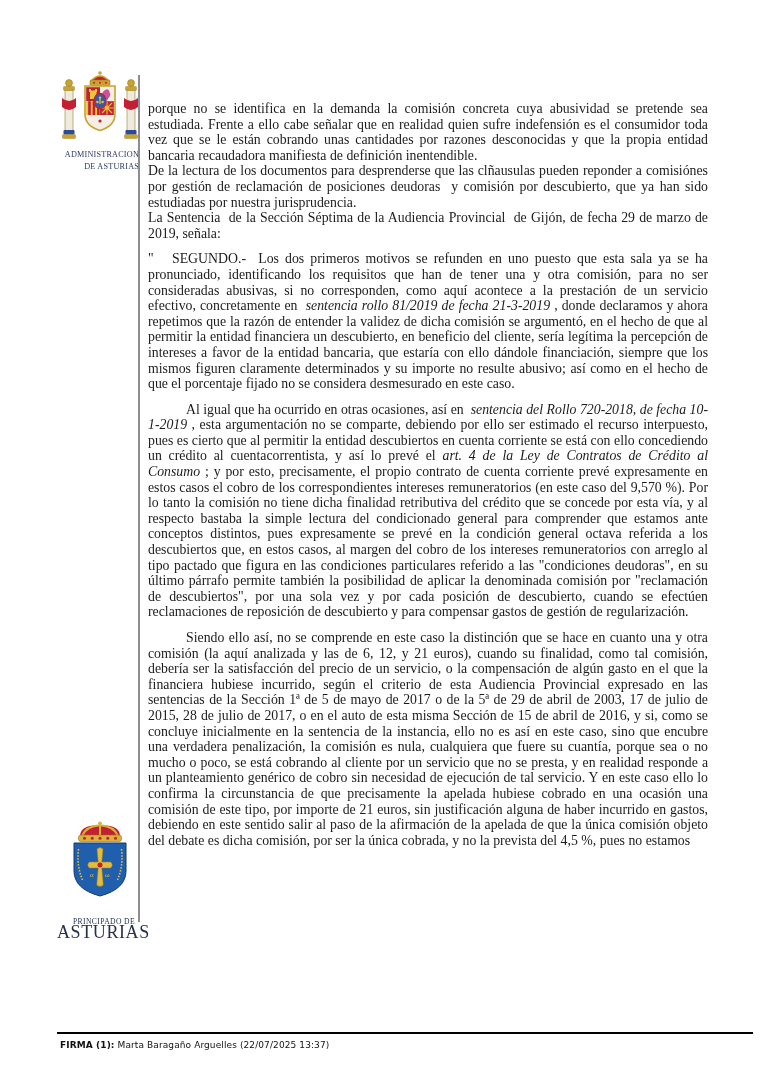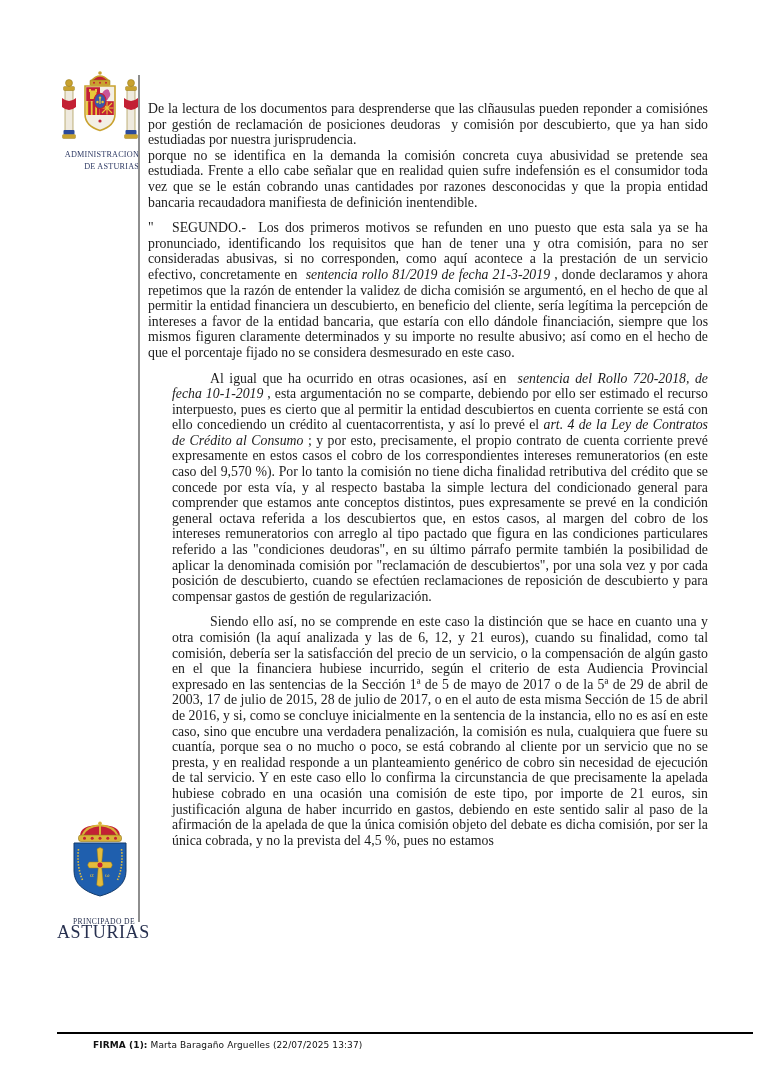--- a/index.html
+++ b/index.html
@@ -17,31 +17,31 @@
   .ast-label1 { font-size:7.6px; line-height:9px; letter-spacing:.4px; margin-top:9px; color:#27304f; }
   .ast-label2 { font-size:18px; line-height:13px; letter-spacing:.6px; color:#27304f; }
   .vline { position:absolute; left:138px; top:75px; width:2px; height:847px; background:#8e8e8e; }
   
   .doc {
     position:absolute; left:148px; top:101px; width:560px;
     color:#1b1b1b; font-size:13.8px; line-height:15.6px;
     text-align:justify; text-justify:inter-word;
   }
   .doc p { margin:0; }
-  .doc p.indent { text-indent:38px;margin-left:24px; }
+  .doc p.indent { text-indent:38px; }
   .doc p.space-before { margin-top:10px; }
   .doc i { font-style:italic; }
   
   .footer-rule { position:absolute; left:57px; top:1032px; width:696px; height:2px; background:#000; }
   .footer-text {
     position:absolute; left:60px; top:1040px;
     font-family:"DejaVu Sans", sans-serif; font-size:9px; color:#111;
     letter-spacing:.1px;
   }
-  .footer-text .lbl { font-weight:bold;margin-left:33px; }
+  .footer-text .lbl { font-weight:bold; }
 </style>
 </head>
 <body>
 
 <div class="page">
 
   <div class="emblem-block emblem-justice">
     <span>
       <svg viewBox="0 0 78 74" width="78" height="74" aria-hidden="true">
 
@@ -102,22 +102,23 @@
         </g>
       </svg>
     </span>
     <div class="emblem-label justice-label">ADMINISTRACION</div>
     <div class="emblem-label justice-label">DE ASTURIAS</div>
   </div>
 
   <div class="vline"></div>
 
   <div class="doc">
+      <p class=""><span>porque no se identifica en la demanda la comisión concreta cuya abusividad se pretende sea estudiada. Frente a ello cabe señalar que en realidad quien sufre indefensión es el consumidor toda vez que se le están cobrando unas cantidades por razones desconocidas y que la propia entidad bancaria recaudadora manifiesta de definición inentendible.</span></p>
       <p class=""><span>De la lectura de los documentos para desprenderse que las clñausulas pueden reponder a comisiónes por gestión de reclamación de posiciones deudoras&nbsp; y comisión por descubierto, que ya han sido estudiadas por nuestra jurisprudencia.</span></p>
-      <p class=""><span>porque no se identifica en la demanda la comisión concreta cuya abusividad se pretende sea estudiada. Frente a ello cabe señalar que en realidad quien sufre indefensión es el consumidor toda vez que se le están cobrando unas cantidades por razones desconocidas y que la propia entidad bancaria recaudadora manifiesta de definición inentendible.</span></p>
+      <p class=""><span>La Sentencia&nbsp; de la Sección Séptima de la Audiencia Provincial&nbsp; de Gijón, de fecha 29 de marzo de 2019, señala:</span></p>
       <p class="space-before"><span>"&nbsp;&nbsp;&nbsp;SEGUNDO.-&nbsp; Los dos primeros motivos se refunden en uno puesto que esta sala ya se ha pronunciado, identificando los requisitos que han de tener una y otra comisión, para no ser consideradas abusivas, si no corresponden, como aquí acontece a la prestación de un servicio efectivo, concretamente en&nbsp; </span><i>sentencia rollo 81/2019 de fecha 21-3-2019</i><span>&nbsp;, donde declaramos y ahora repetimos que la razón de entender la validez de dicha comisión se argumentó, en el hecho de que al permitir la entidad financiera un descubierto, en beneficio del cliente, sería legítima la percepción de intereses a favor de la entidad bancaria, que estaría con ello dándole financiación, siempre que los mismos figuren claramente determinados y su importe no resulte abusivo; así como en el hecho de que el porcentaje fijado no se considera desmesurado en este caso.</span></p>
       <p class="indent space-before"><span>Al igual que ha ocurrido en otras ocasiones, así en&nbsp; </span><i>sentencia del Rollo 720-2018, de fecha 10-1-2019</i><span>&nbsp;, esta argumentación no se comparte, debiendo por ello ser estimado el recurso interpuesto, pues es cierto que al permitir la entidad descubiertos en cuenta corriente se está con ello concediendo un crédito al cuentacorrentista, y así lo prevé el </span><i>art. 4 de la Ley de Contratos de Crédito al Consumo</i><span>&nbsp;; y por esto, precisamente, el propio contrato de cuenta corriente prevé expresamente en estos casos el cobro de los correspondientes intereses remuneratorios (en este caso del 9,570 %). Por lo tanto la comisión no tiene dicha finalidad retributiva del crédito que se concede por esta vía, y al respecto bastaba la simple lectura del condicionado general para comprender que estamos ante conceptos distintos, pues expresamente se prevé en la condición general octava referida a los descubiertos que, en estos casos, al margen del cobro de los intereses remuneratorios con arreglo al tipo pactado que figura en las condiciones particulares referido a las "condiciones deudoras", en su último párrafo permite también la posibilidad de aplicar la denominada comisión por "reclamación de descubiertos", por una sola vez y por cada posición de descubierto, cuando se efectúen reclamaciones de reposición de descubierto y para compensar gastos de gestión de regularización.</span></p>
       <p class="indent space-before"><span>Siendo ello así, no se comprende en este caso la distinción que se hace en cuanto una y otra comisión (la aquí analizada y las de 6, 12, y 21 euros), cuando su finalidad, como tal comisión, debería ser la satisfacción del precio de un servicio, o la compensación de algún gasto en el que la financiera hubiese incurrido, según el criterio de esta Audiencia Provincial expresado en las sentencias de la Sección 1ª de 5 de mayo de 2017 o de la 5ª de 29 de abril de 2003, 17 de julio de 2015, 28 de julio de 2017, o en el auto de esta misma Sección de 15 de abril de 2016, y si, como se concluye inicialmente en la sentencia de la instancia, ello no es así en este caso, sino que encubre una verdadera penalización, la comisión es nula, cualquiera que fuere su cuantía, porque sea o no mucho o poco, se está cobrando al cliente por un servicio que no se presta, y en realidad responde a un planteamiento genérico de cobro sin necesidad de ejecución de tal servicio. Y en este caso ello lo confirma la circunstancia de que precisamente la apelada hubiese cobrado en una ocasión una comisión de este tipo, por importe de 21 euros, sin justificación alguna de haber incurrido en gastos, debiendo en este sentido salir al paso de la afirmación de la apelada de que la única comisión objeto del debate es dicha comisión, por ser la única cobrada, y no la prevista del 4,5 %, pues no estamos</span></p>
     </div>
 
   <div class="emblem-block emblem-asturias">
     <span>
       <svg viewBox="0 0 70 84" width="70" height="84" aria-hidden="true">
 
         <g>

